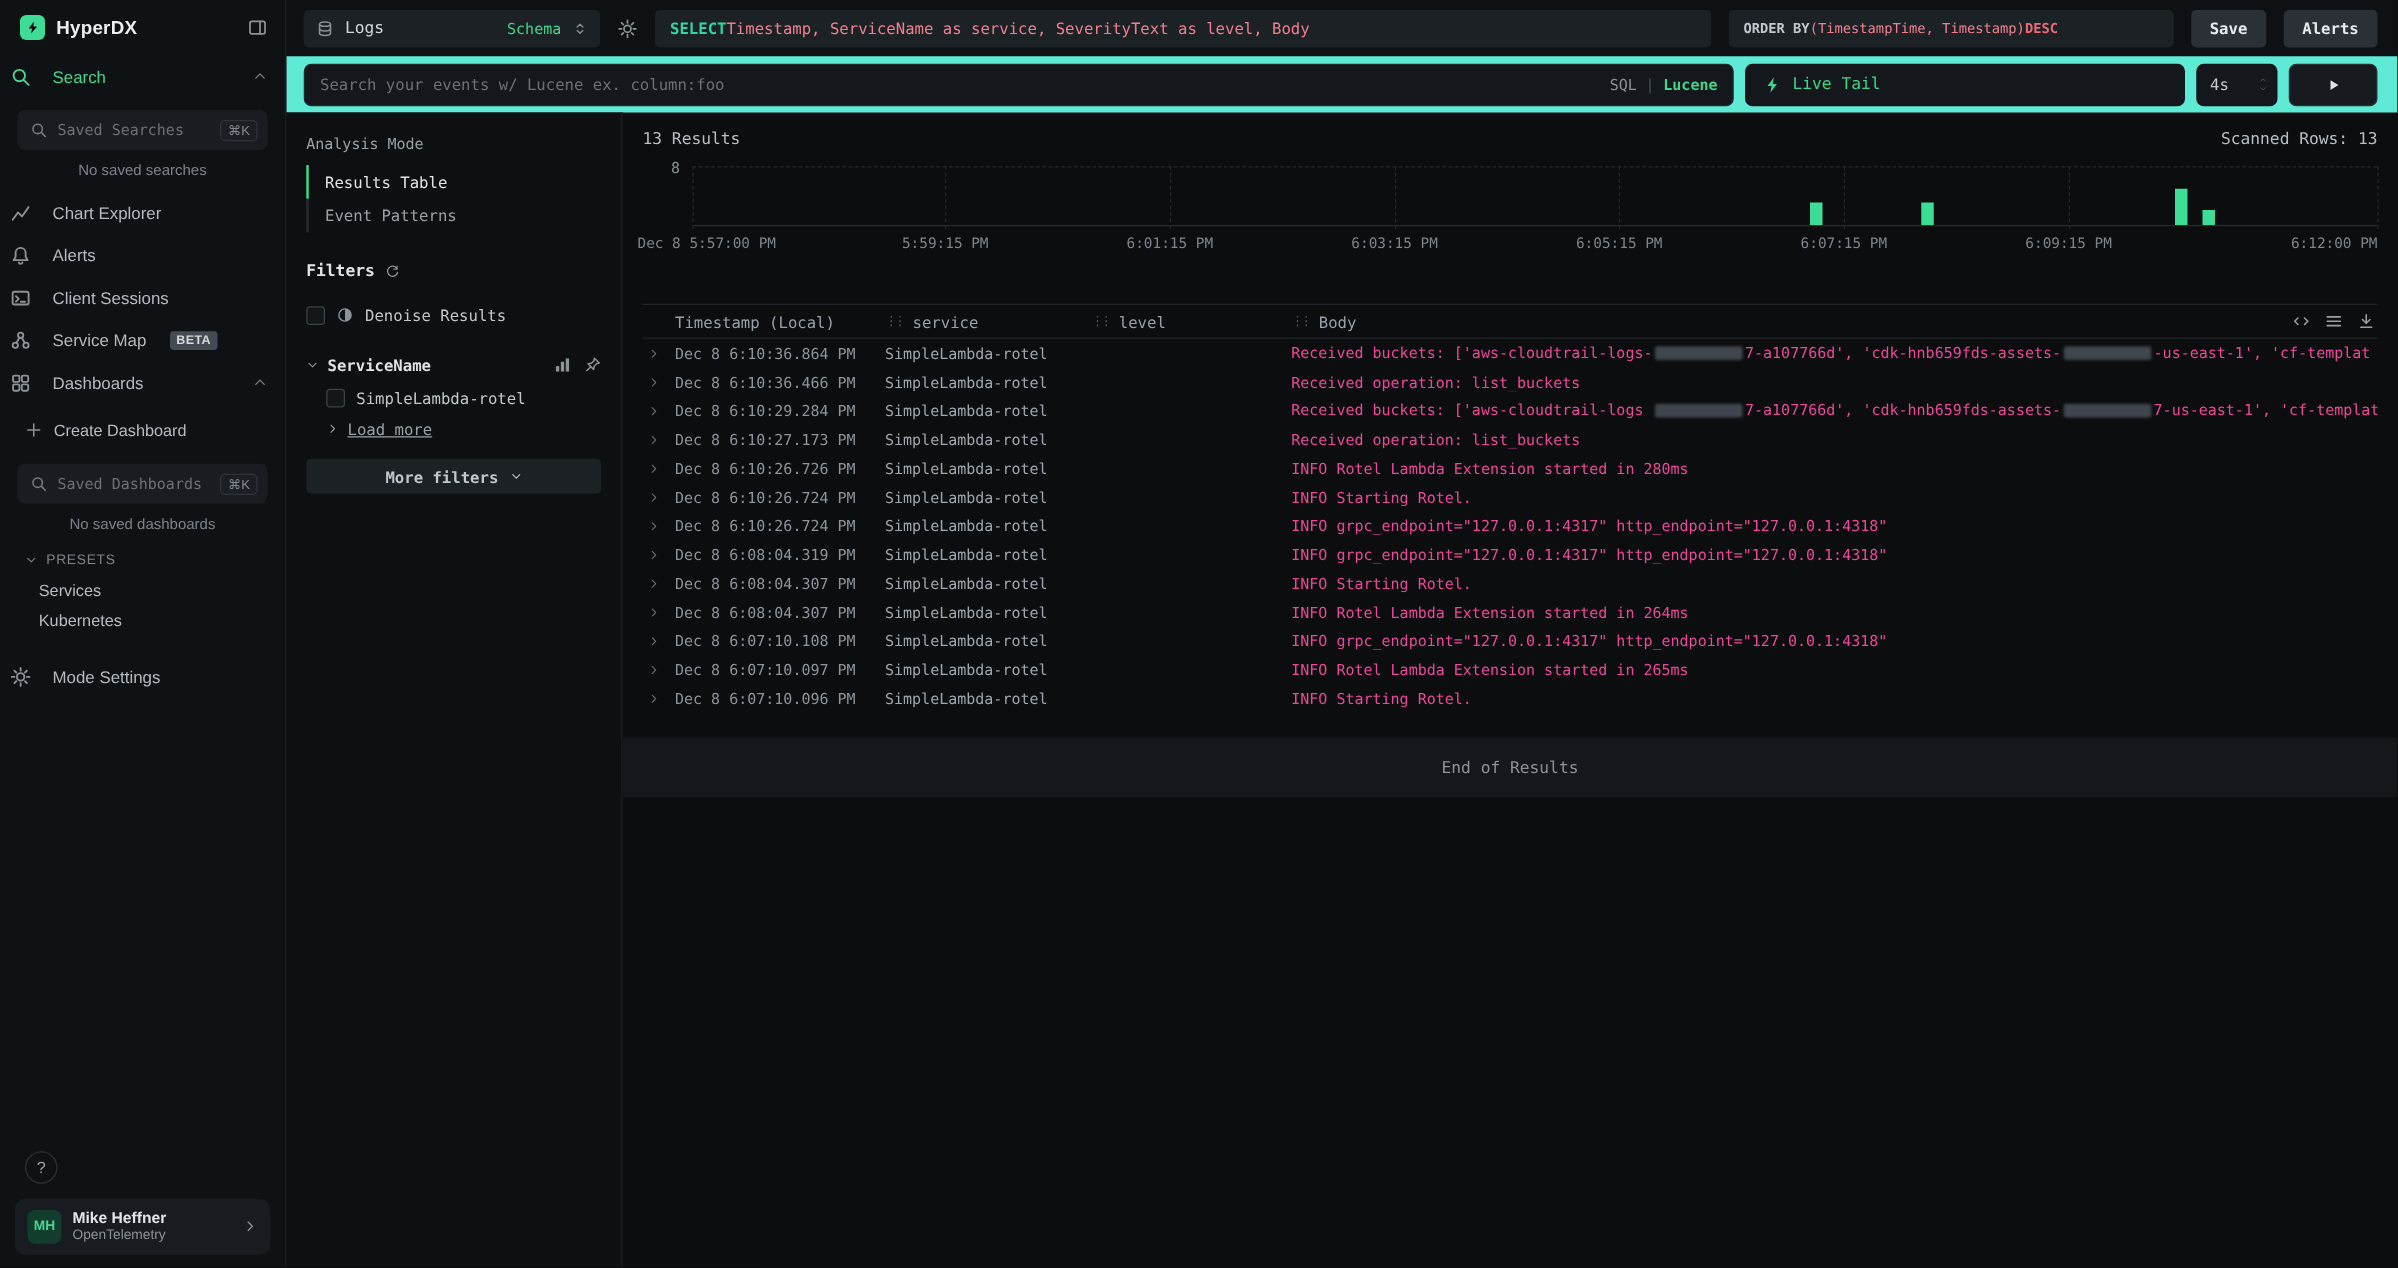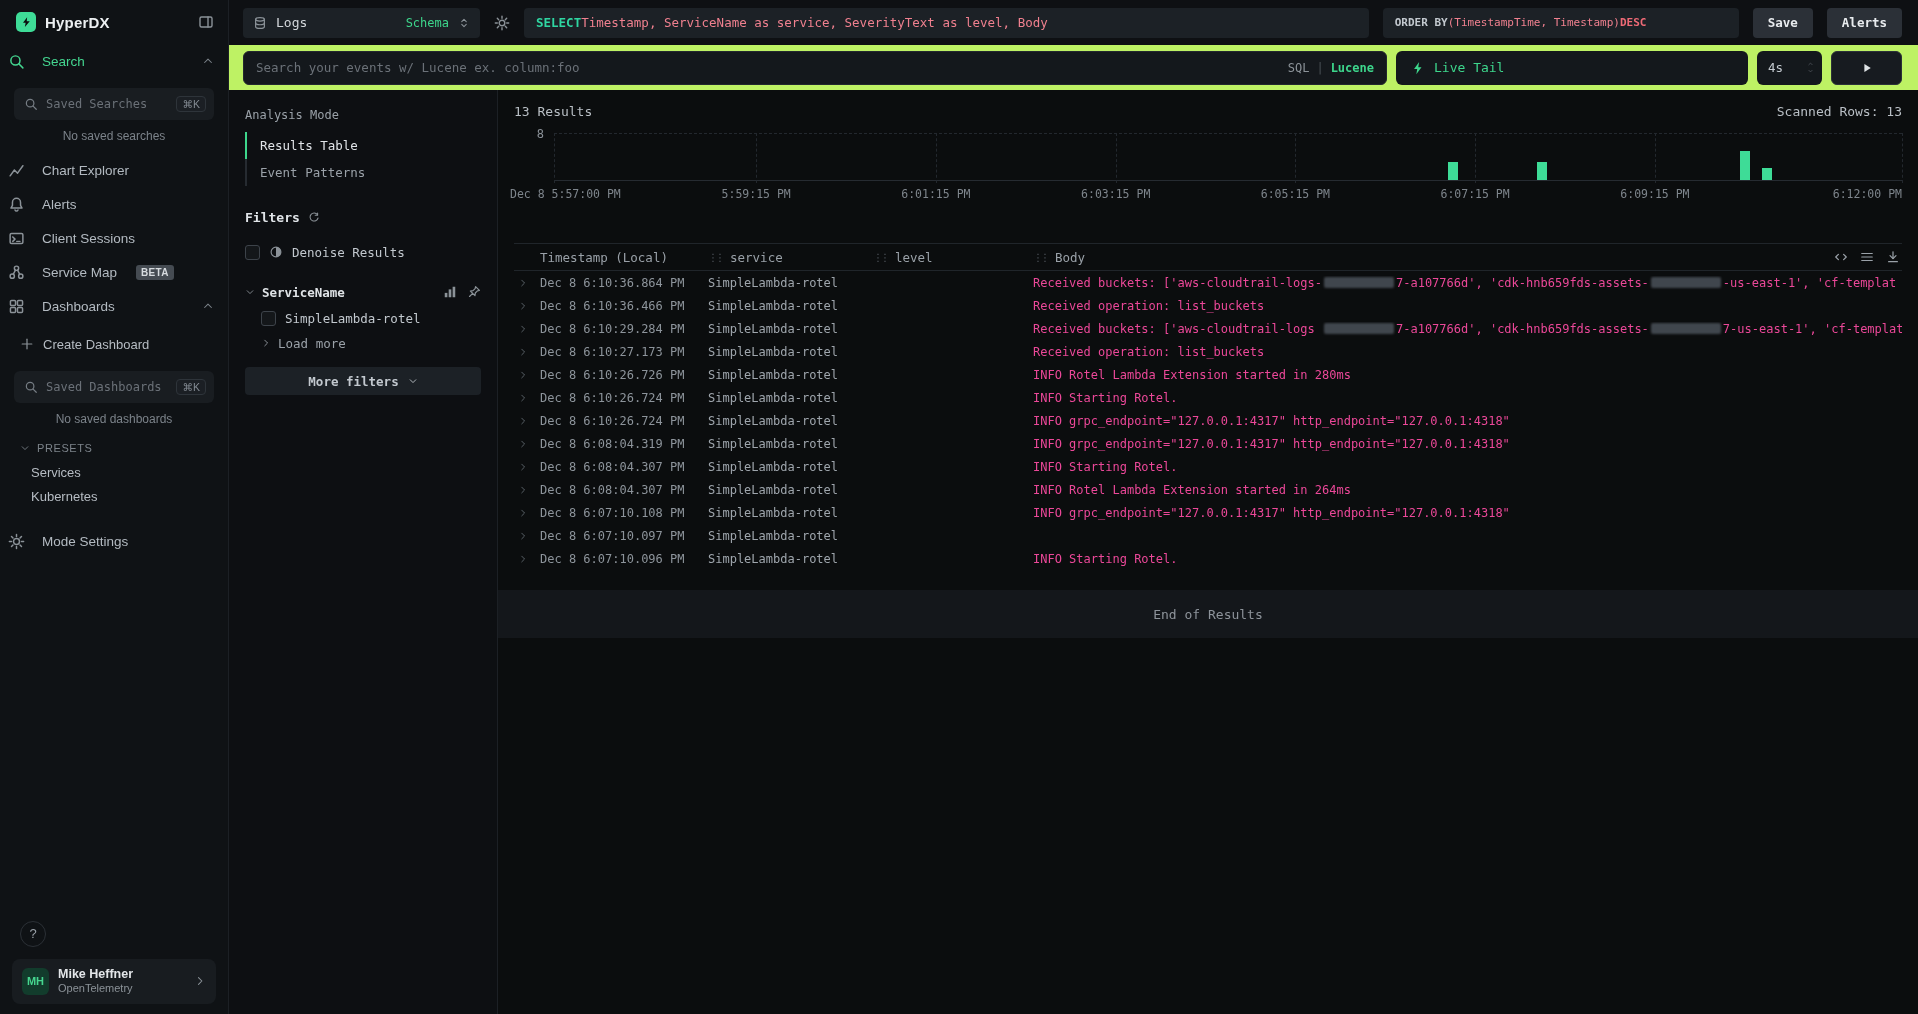--- a/index.html
+++ b/index.html
@@ -55,21 +55,21 @@
   .src-schema { margin-left:auto; color:#3dd68c; font-size:12px; }
   .muted-ico { color:#8b9298; }
   .sql-box { flex:1; min-width:0; height:30px; background:#1c2126; border-radius:4px; display:flex; align-items:center; padding:0 12px; font-size:12.5px; white-space:nowrap; overflow:hidden; }
   .tok-k { color:#2fd6a2; font-weight:bold; }
   .tok-f { color:#f0808f; }
   .tok-p { color:#c3c9cf; font-weight:bold; }
   .tok-d { color:#ee6a76; font-weight:bold; }
   .order-box { width:356px; flex:none; height:30px; background:#1c2126; border-radius:4px; display:flex; align-items:center; padding:0 12px; font-size:11px; white-space:nowrap; overflow:hidden; }
   .top-btn { height:30px; flex:none; padding:0 15px; background:#2b3037; border-radius:4px; color:#e8ebee; font-size:12.5px; font-weight:bold; display:flex; align-items:center; }
 
-  .row2 { height:45px; display:flex; align-items:center; padding:0 16px 0 14px; gap:9px; background:#bef264; }
+  .row2 { height:45px; display:flex; align-items:center; padding:0 16px 0 14px; gap:9px; background:#5eead4; }
   .search-box { flex:1; min-width:0; height:34px; background:#14181c; border:1px solid #23282e; border-radius:6px; display:flex; align-items:center; gap:8px; padding:0 12px; }
   .search-box input { flex:1; min-width:0; background:transparent; border:none; outline:none; color:#c7ccd1; font:12.5px "DejaVu Sans Mono", monospace; }
   .search-box input::placeholder { color:#6b7178; }
   .modes { margin-left:auto; display:flex; gap:7px; font-size:12px; align-items:center; }
   .mode-sql { color:#8b9298; }
   .mode-div { color:#4a5056; }
   .mode-lucene { color:#3dd68c; font-weight:bold; }
   .live-tail { width:352px; flex:none; height:34px; background:#14181c; border-radius:6px; display:flex; align-items:center; gap:9px; padding:0 15px; color:#3dd68c; font-size:13px; }
   .interval { width:65px; flex:none; height:34px; background:#14181c; border-radius:6px; display:flex; align-items:center; padding:0 7px 0 11px; color:#c3c9cf; font-size:12.5px; }
   .stepper { margin-left:auto; display:flex; flex-direction:column; gap:1px; color:#6a7077; }
@@ -83,21 +83,21 @@
   .mode-opt { height:27px; display:flex; align-items:center; padding-left:13px; border-left:2px solid #262b31; color:#9aa1a8; }
   .mode-opt.active { border-color:#3dd68c; color:#e0e4e8; }
   .filters-head { display:flex; align-items:center; gap:8px; margin:24px 0 14px; color:#e0e4e8; font-size:13px; font-weight:bold; }
   .check-row { display:flex; align-items:center; gap:9px; height:26px; color:#c2c8ce; }
   .checkbox { width:15px; height:15px; flex:none; border:1px solid #3d434a; border-radius:3px; background:#14171a; }
   .facet { margin-top:14px;text-align:center; }
   .facet-head { display:flex; align-items:center; gap:7px; height:26px; }
   .facet-name { color:#dfe3e6; font-weight:bold; }
   .facet-icons { margin-left:auto; display:flex; gap:10px; color:#8b9298; }
   .facet-opt { margin-left:16px; }
-  .load-more { display:flex; gap:7px; align-items:center; margin-left:16px; height:24px; color:#9aa1a8; }
+  .load-more { display:flex; gap:7px; align-items:center; margin-left:16px; height:24px; color:#9aa1a8;text-decoration:underline; }
   .more-btn { margin-top:12px; height:28px; background:#1c2126; border-radius:4px; display:flex; align-items:center; justify-content:center; gap:9px; color:#c2c8ce; font-weight:bold; font-size:12.5px; }
 
   
   .results { flex:1; min-width:0; padding:0 16px; display:flex; flex-direction:column; }
   .res-head { display:flex; justify-content:space-between; padding:14px 0 8px; font-size:13px; color:#b9bfc5; }
   .res-scanned { color:#b9bfc5; }
   .chart { display:grid; grid-template-columns:40px 1fr; margin-top:6px; }
   .ycell { position:relative; }
   .ytick { position:absolute; top:-6px; right:10px; font-size:12px; color:#8b9198; }
   .plot { position:relative; height:48px; border-bottom:1px solid #262b31; }
@@ -670,20 +670,21 @@
                 <span class="row-chev ico" data-interactable="true">
                   <span class="ico ico-10">
                     <svg viewBox="0 0 16 16" fill="none" stroke="currentColor" stroke-width="1.4" stroke-linecap="round" stroke-linejoin="round">
                       <polyline points="6,3.5 10.5,8 6,12.5"></polyline>
                     </svg>
                   </span>
                 </span>
                 <span class="c-ts" data-interactable="false">Dec 8 6:07:10.097 PM</span>
                 <span class="c-svc" data-interactable="false">SimpleLambda-rotel</span>
                 <span class="c-lvl" data-interactable="false"></span>
+                <span class="c-body" data-interactable="false">INFO Rotel Lambda Extension started in 265ms</span>
               </div>
               <div class="tgrid trow" data-interactable="true">
                 <span class="row-chev ico" data-interactable="true">
                   <span class="ico ico-10">
                     <svg viewBox="0 0 16 16" fill="none" stroke="currentColor" stroke-width="1.4" stroke-linecap="round" stroke-linejoin="round">
                       <polyline points="6,3.5 10.5,8 6,12.5"></polyline>
                     </svg>
                   </span>
                 </span>
                 <span class="c-ts" data-interactable="false">Dec 8 6:07:10.096 PM</span>

